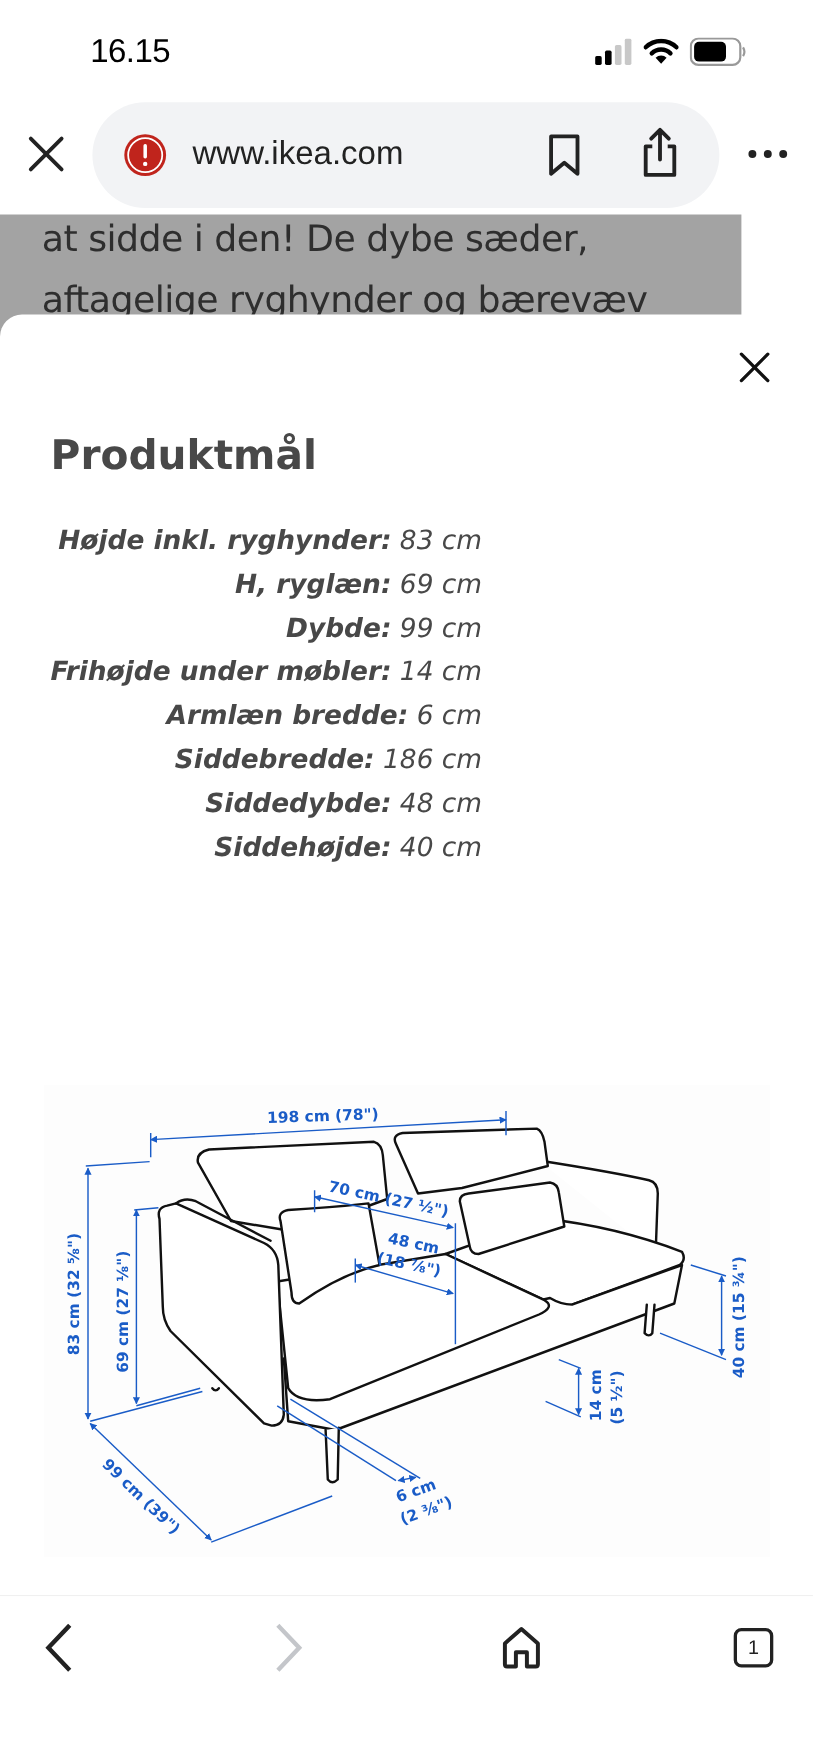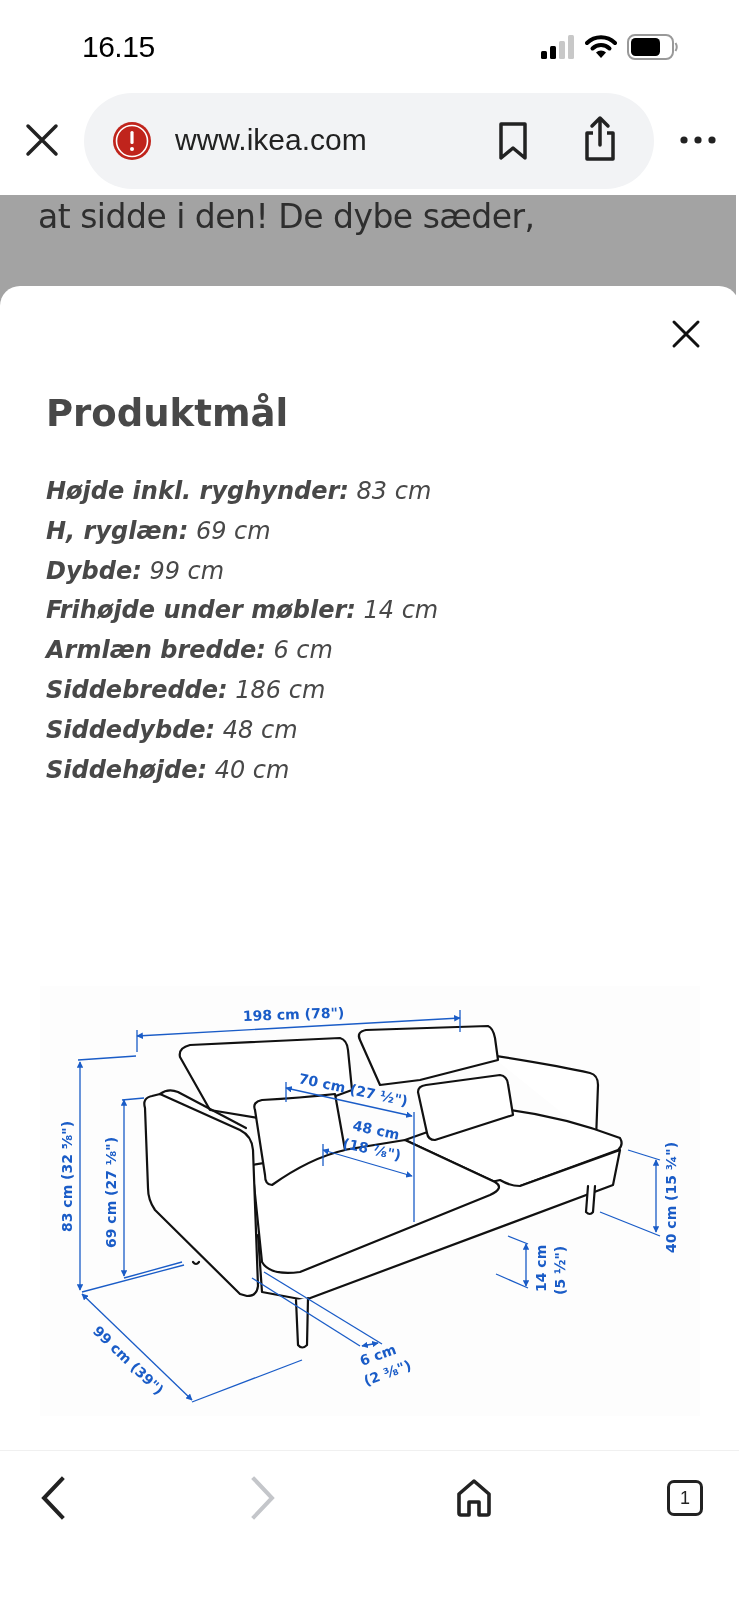--- a/index.html
+++ b/index.html
@@ -14,24 +14,24 @@
     
     .browser-bar { position: absolute; top: 90px; left: 0; width: 584px; height: 105px; background: #fff; }
     .close-btn { position: absolute; left: 22px; top: 30px; width: 40px; height: 40px; }
     .url-pill { position: absolute; left: 84px; top: 3px; width: 570px; height: 96px; border-radius: 48px; background: #f2f3f5; }
     .warn-icon { position: absolute; left: 28px; top: 28px; width: 40px; height: 40px; }
     .url-text { position: absolute; left: 91px; top: 30px; font-size: 30px; color: #222; }
     .bookmark-btn { position: absolute; left: 414px; top: 28px; width: 30px; height: 40px; }
     .share-btn { position: absolute; left: 498px; top: 22px; width: 36px; height: 48px; }
     .more-btn { position: absolute; left: 678px; top: 40px; width: 40px; height: 20px; }
     
-    .bg-page { position: absolute; top: 195px; left: 0; width: 736px; height: 120px; background: #a3a3a3; overflow: hidden; }
+    .bg-page { position: absolute; top: 195px; left: 0; width: 674px; height: 120px; background: #a3a3a3; overflow: hidden; }
     .bg-line { position: absolute; left: 38px; font-family: "DejaVu Sans", sans-serif; font-size: 33px; color: #2e2e2e; white-space: nowrap; letter-spacing: -0.5px; }
     
-    .sheet { position: absolute; top: 286px; left: 0; width: 739px; height: 1160px; background: #fff; border-radius: 20px 20px 0 0; }
+    .sheet { position: absolute; top: 286px; left: 0; width: 739px; height: 1160px; background: #fff; border-radius: 20px 20px 0 0; text-align: right; }
     .sheet-close { position: absolute; left: 670px; top: 32px; width: 32px; height: 32px; }
     .sheet-title { position: absolute; left: 46px; top: 106px; font-family: "DejaVu Sans", sans-serif; font-size: 37px; font-weight: 700; color: #484848; }
     .dims { position: absolute; left: 46px; top: 186px; font-family: "DejaVu Sans", sans-serif; font-size: 24px; color: #484848; }
     .dim-row { height: 39.8px; line-height: 39.8px; white-space: nowrap; font-style: italic; }
     .dim-label { font-weight: 700; }
     .diagram { position: absolute; left: 40px; top: 700px; width: 660px; height: 430px; }
     
     .toolbar { position: absolute; top: 1450px; left: 0; width: 739px; height: 150px; background: #fff; border-top: 1px solid #f0f0f0; }
     .tb-btn { position: absolute; top: 22px; width: 50px; height: 50px; display: flex; align-items: center; justify-content: center; }
     .tab-count { position: absolute; left: 0; top: 0; width: 100%; height: 100%; display: flex; align-items: center; justify-content: center; font-size: 18px; color: #222; }
@@ -84,20 +84,21 @@
   </div>
   <svg class="more-btn" viewBox="0 0 40 20">
     <circle cx="6" cy="10" r="3.6" fill="#222"></circle>
     <circle cx="20" cy="10" r="3.6" fill="#222"></circle>
     <circle cx="34" cy="10" r="3.6" fill="#222"></circle>
   </svg>
 </div>
 
 <div class="bg-page">
   <span class="bg-line" style="top:2px">at sidde i den! De dybe sæder,</span>
+  <span class="bg-line" style="top:58px">aftagelige ryghynder og bærevæv</span>
 </div>
 
 <div class="sheet">
   <svg class="sheet-close" viewBox="0 0 32 32">
     <path d="M4 4 L28 28 M28 4 L4 28" stroke="#111" stroke-width="3" stroke-linecap="round"></path>
   </svg>
   <div class="sheet-title">Produktmål</div>
 
   <div class="dims">
     <div class="dim-row"><span class="dim-label">Højde inkl. ryghynder:</span><span> 83 cm</span></div>

